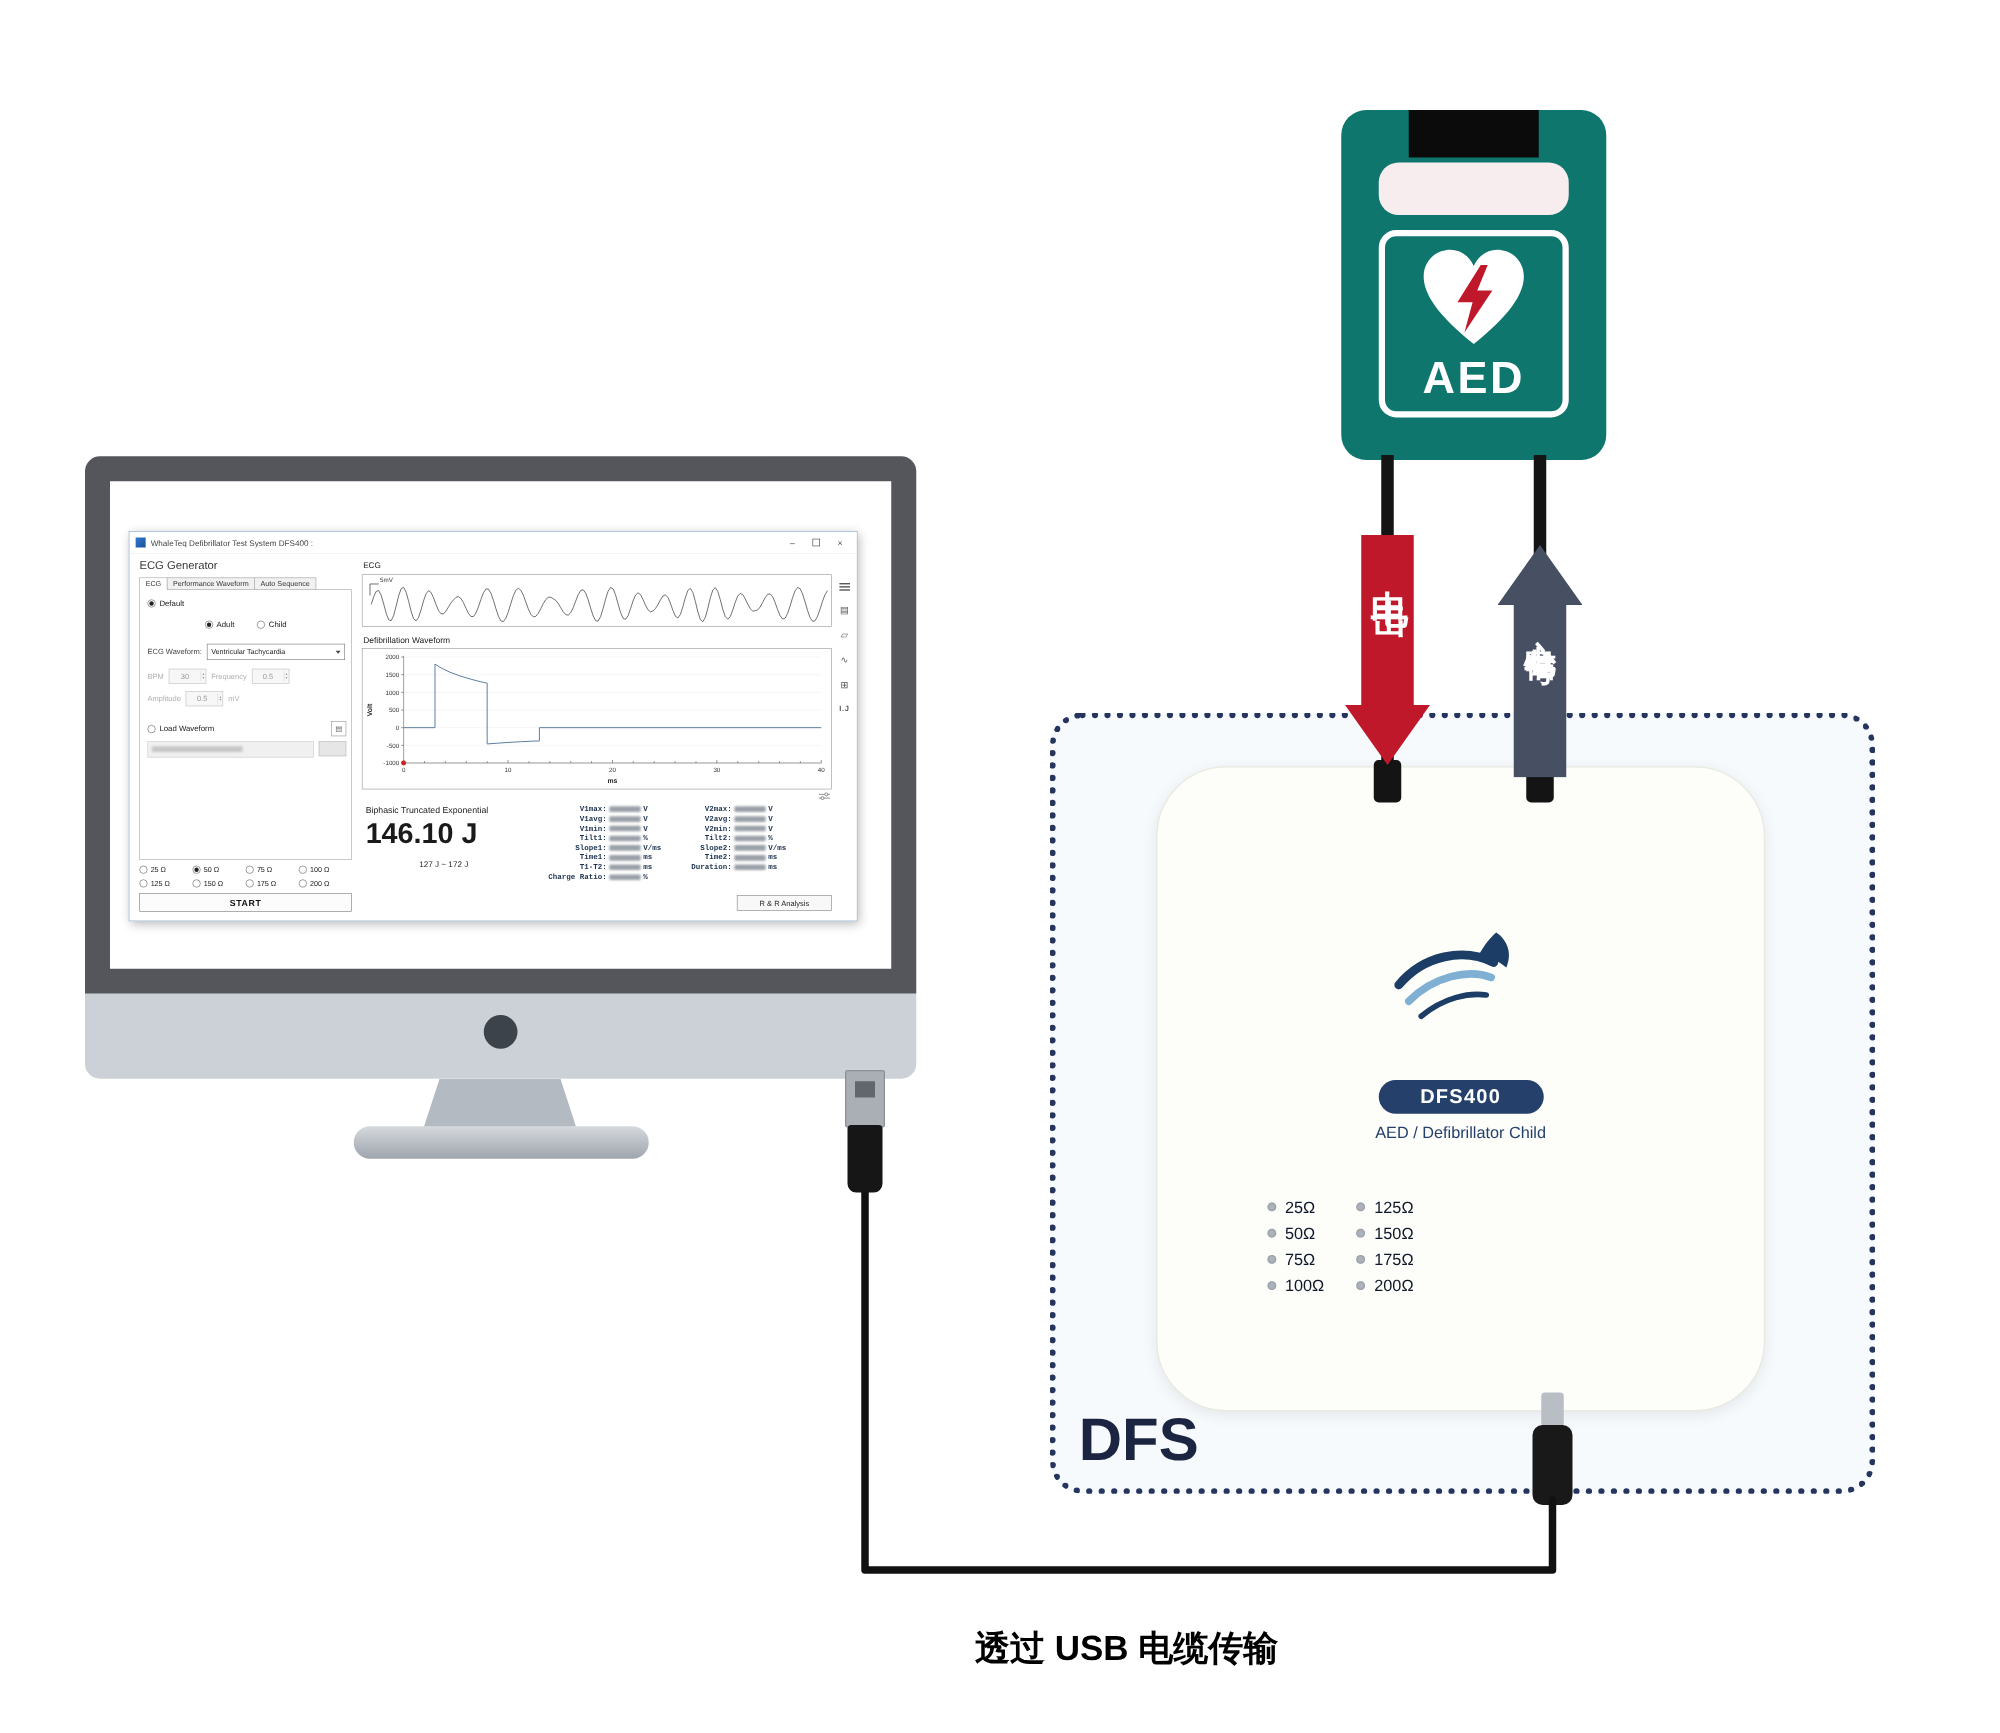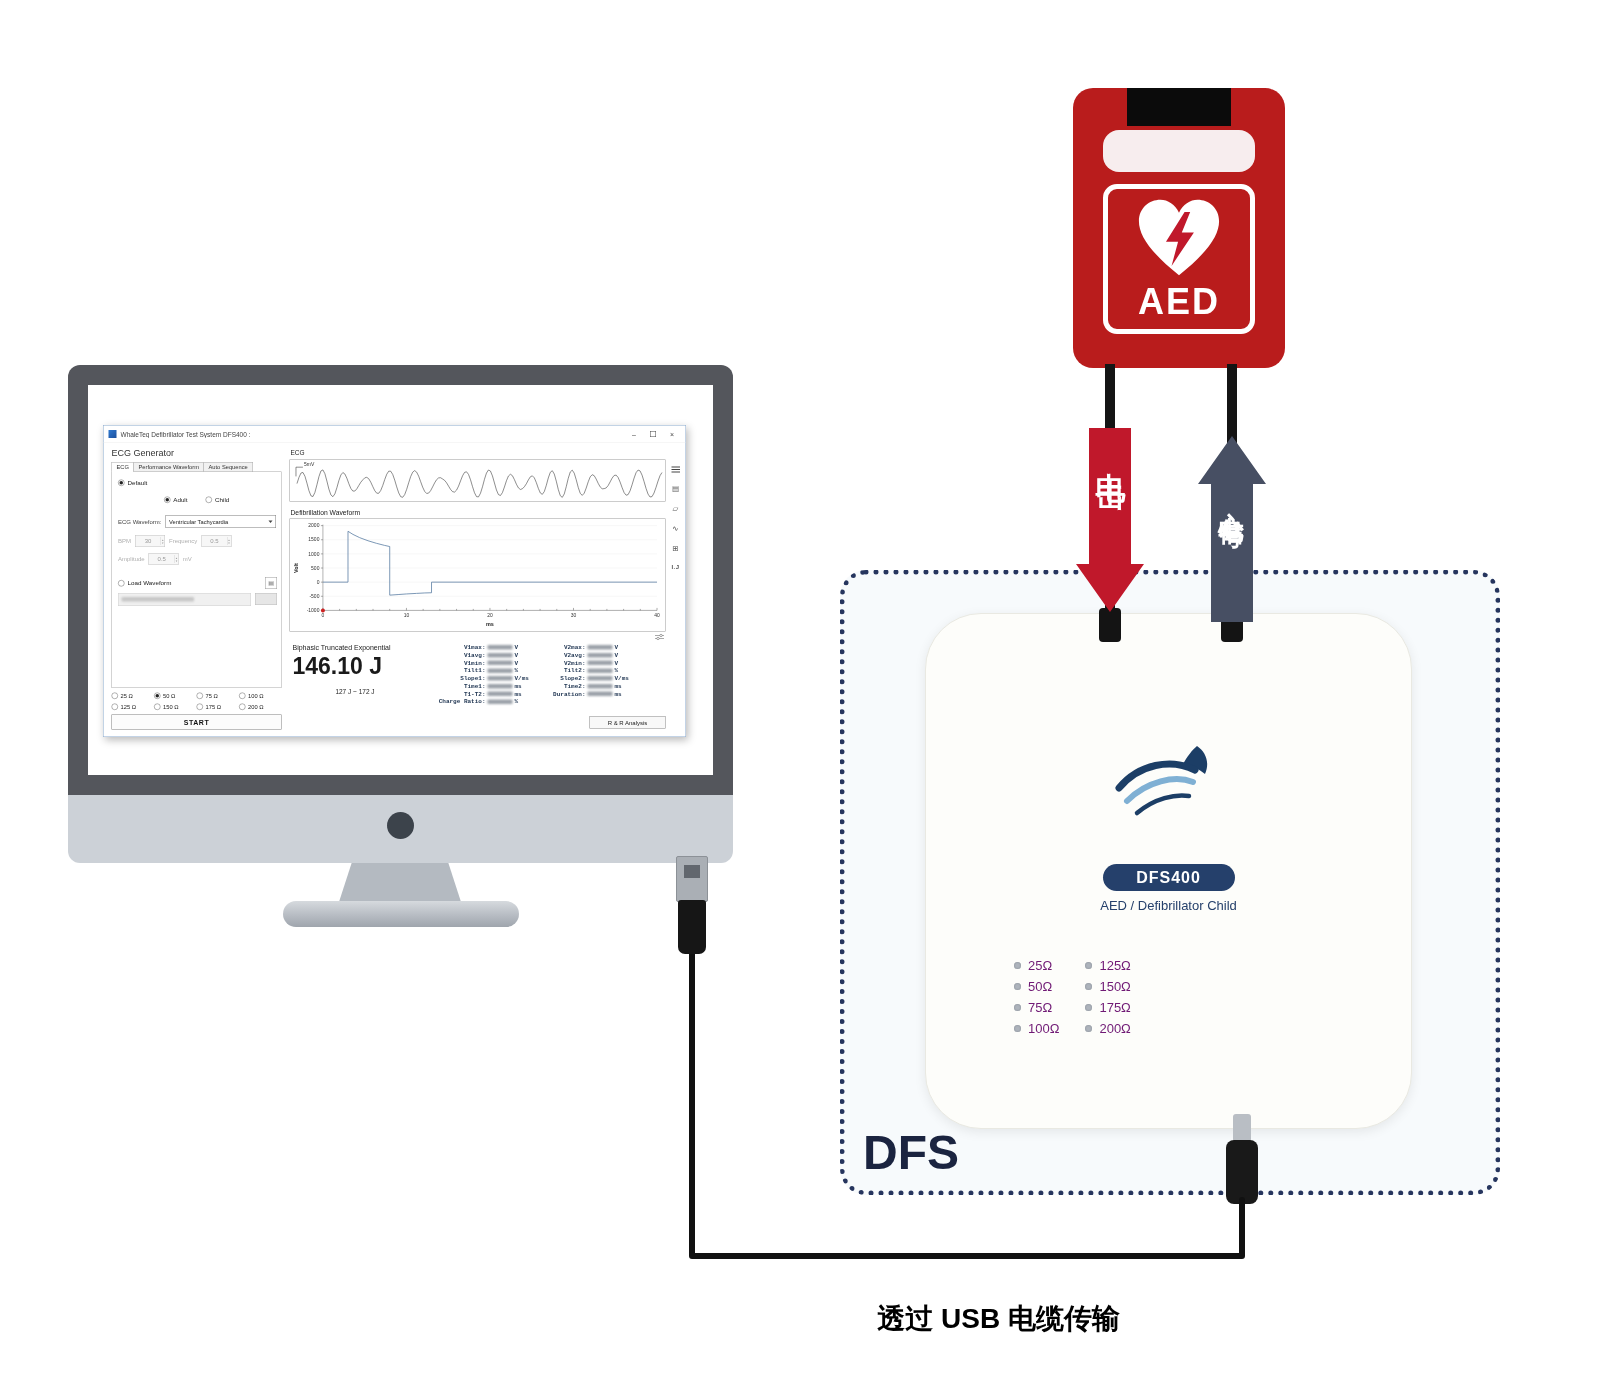--- a/index.html
+++ b/index.html
@@ -5,21 +5,21 @@
   html,body{margin:0;padding:0;background:#fff;}
   .canvas{position:relative;width:1600px;height:1386px;background:#fff;overflow:hidden;
           font-family:"Liberation Sans",sans-serif;}
 
   
   .dut-box{position:absolute;left:845px;top:55px;width:655px;height:375px;background:#f9e9ea;
            border:5px dotted #c0182b;border-radius:26px;z-index:1;box-sizing:border-box;}
   .dut-label{position:absolute;left:22px;bottom:16px;font-size:37px;font-weight:bold;color:#c0182b;}
 
   
-  .aed{position:absolute;left:1073px;top:88px;width:212px;height:280px;background:#b91c1c;
+  .aed{position:absolute;left:1073px;top:88px;width:212px;height:280px;background:#0f766e;
        border-radius:20px;z-index:2;}
   .aed-strip{position:absolute;left:54px;top:0;width:104px;height:38px;background:#0b0b0b;}
   .aed-hole{position:absolute;left:30px;top:42px;width:152px;height:42px;background:#f7edee;border-radius:16px;}
   .aed-icon{position:absolute;left:30px;top:96px;width:152px;height:150px;border:5px solid #fff;
             border-radius:14px;box-sizing:border-box;}
   .heart-svg{position:absolute;left:24px;top:8px;width:94px;height:82px;}
   .aed-text{position:absolute;left:0;right:0;bottom:6px;text-align:center;color:#fff;
             font-size:36px;font-weight:bold;letter-spacing:2px;}
 
   
@@ -48,42 +48,42 @@
               border:1px solid #e9e9e2;border-radius:56px;box-shadow:0 3px 12px rgba(0,0,0,.08);z-index:2;}
   .whale-logo{position:absolute;left:50%;transform:translateX(-50%);top:130px;width:120px;height:86px;}
   .dev-brand{position:absolute;left:0;right:0;top:222px;text-align:center;font-size:21px;
              font-weight:bold;letter-spacing:2px;color:#1c3e66;}
   .dev-pill{position:absolute;left:50%;transform:translateX(-50%);top:250px;width:132px;height:27px;
             border-radius:14px;background:#25406b;color:#fff;font-size:16px;font-weight:bold;
             text-align:center;line-height:27px;letter-spacing:1px;}
   .dev-sub{position:absolute;left:0;right:0;top:284px;text-align:center;font-size:13px;color:#25406b;}
   .led-grid{position:absolute;left:88px;top:344px;display:flex;gap:26px;}
   .led-col{display:flex;flex-direction:column;gap:7px;}
-  .led-item{display:flex;align-items:center;gap:7px;font-size:13px;color:#701a75;height:14px;}
+  .led-item{display:flex;align-items:center;gap:7px;font-size:13px;color:#0f172a;height:14px;}
   .led-dot{width:7px;height:7px;border-radius:50%;background:#aeb4bc;box-shadow:inset 0 0 2px #7d848d;}
 
   
   .usbc-tip{position:absolute;left:1233px;top:1114px;width:18px;height:28px;background:#b9bec4;
             border-radius:3px;z-index:4;}
   .usbc-body{position:absolute;left:1226px;top:1140px;width:32px;height:64px;background:#191919;
              border-radius:8px;z-index:4;}
   .cable-svg{position:absolute;left:0;top:0;width:1600px;height:1386px;z-index:4;pointer-events:none;}
 
   
   .usba-shell{position:absolute;left:676px;top:856px;width:32px;height:46px;background:#aaafb5;
               border:1px solid #8c9197;border-radius:2px;z-index:4;box-sizing:border-box;}
   .usba-slot{position:absolute;left:7px;top:8px;width:16px;height:13px;background:#62676e;}
   .usba-body{position:absolute;left:678px;top:900px;width:28px;height:54px;background:#161616;
              border-radius:3px 3px 7px 7px;z-index:4;}
 
   
   .sdk-box{position:absolute;left:148px;top:947px;width:508px;height:58px;background:#fff;
            border:3px solid #111;z-index:3;display:flex;align-items:center;justify-content:center;
            font-size:30px;font-weight:bold;color:#000;box-sizing:border-box;}
-  .usb-caption{position:absolute;left:780px;top:1300px;width:340px;text-align:right;
+  .usb-caption{position:absolute;left:780px;top:1300px;width:340px;text-align:left;
                font-size:28px;font-weight:bold;color:#000;z-index:3;}
 
   
   .monitor-frame{position:absolute;left:68px;top:365px;width:665px;height:430px;background:#54565c;
                  border-radius:12px 12px 0 0;z-index:2;}
   .monitor-screen{position:absolute;left:20px;top:20px;width:625px;height:390px;background:#fff;overflow:hidden;}
   .monitor-chin{position:absolute;left:68px;top:795px;width:665px;height:68px;background:#ccd1d7;
                 border-radius:0 0 12px 12px;z-index:2;}
   .chin-dot{position:absolute;left:319px;top:17px;width:27px;height:27px;border-radius:50%;background:#3c434b;}
   .monitor-neck{position:absolute;left:338px;top:863px;width:124px;height:42px;background:#b4bac1;

